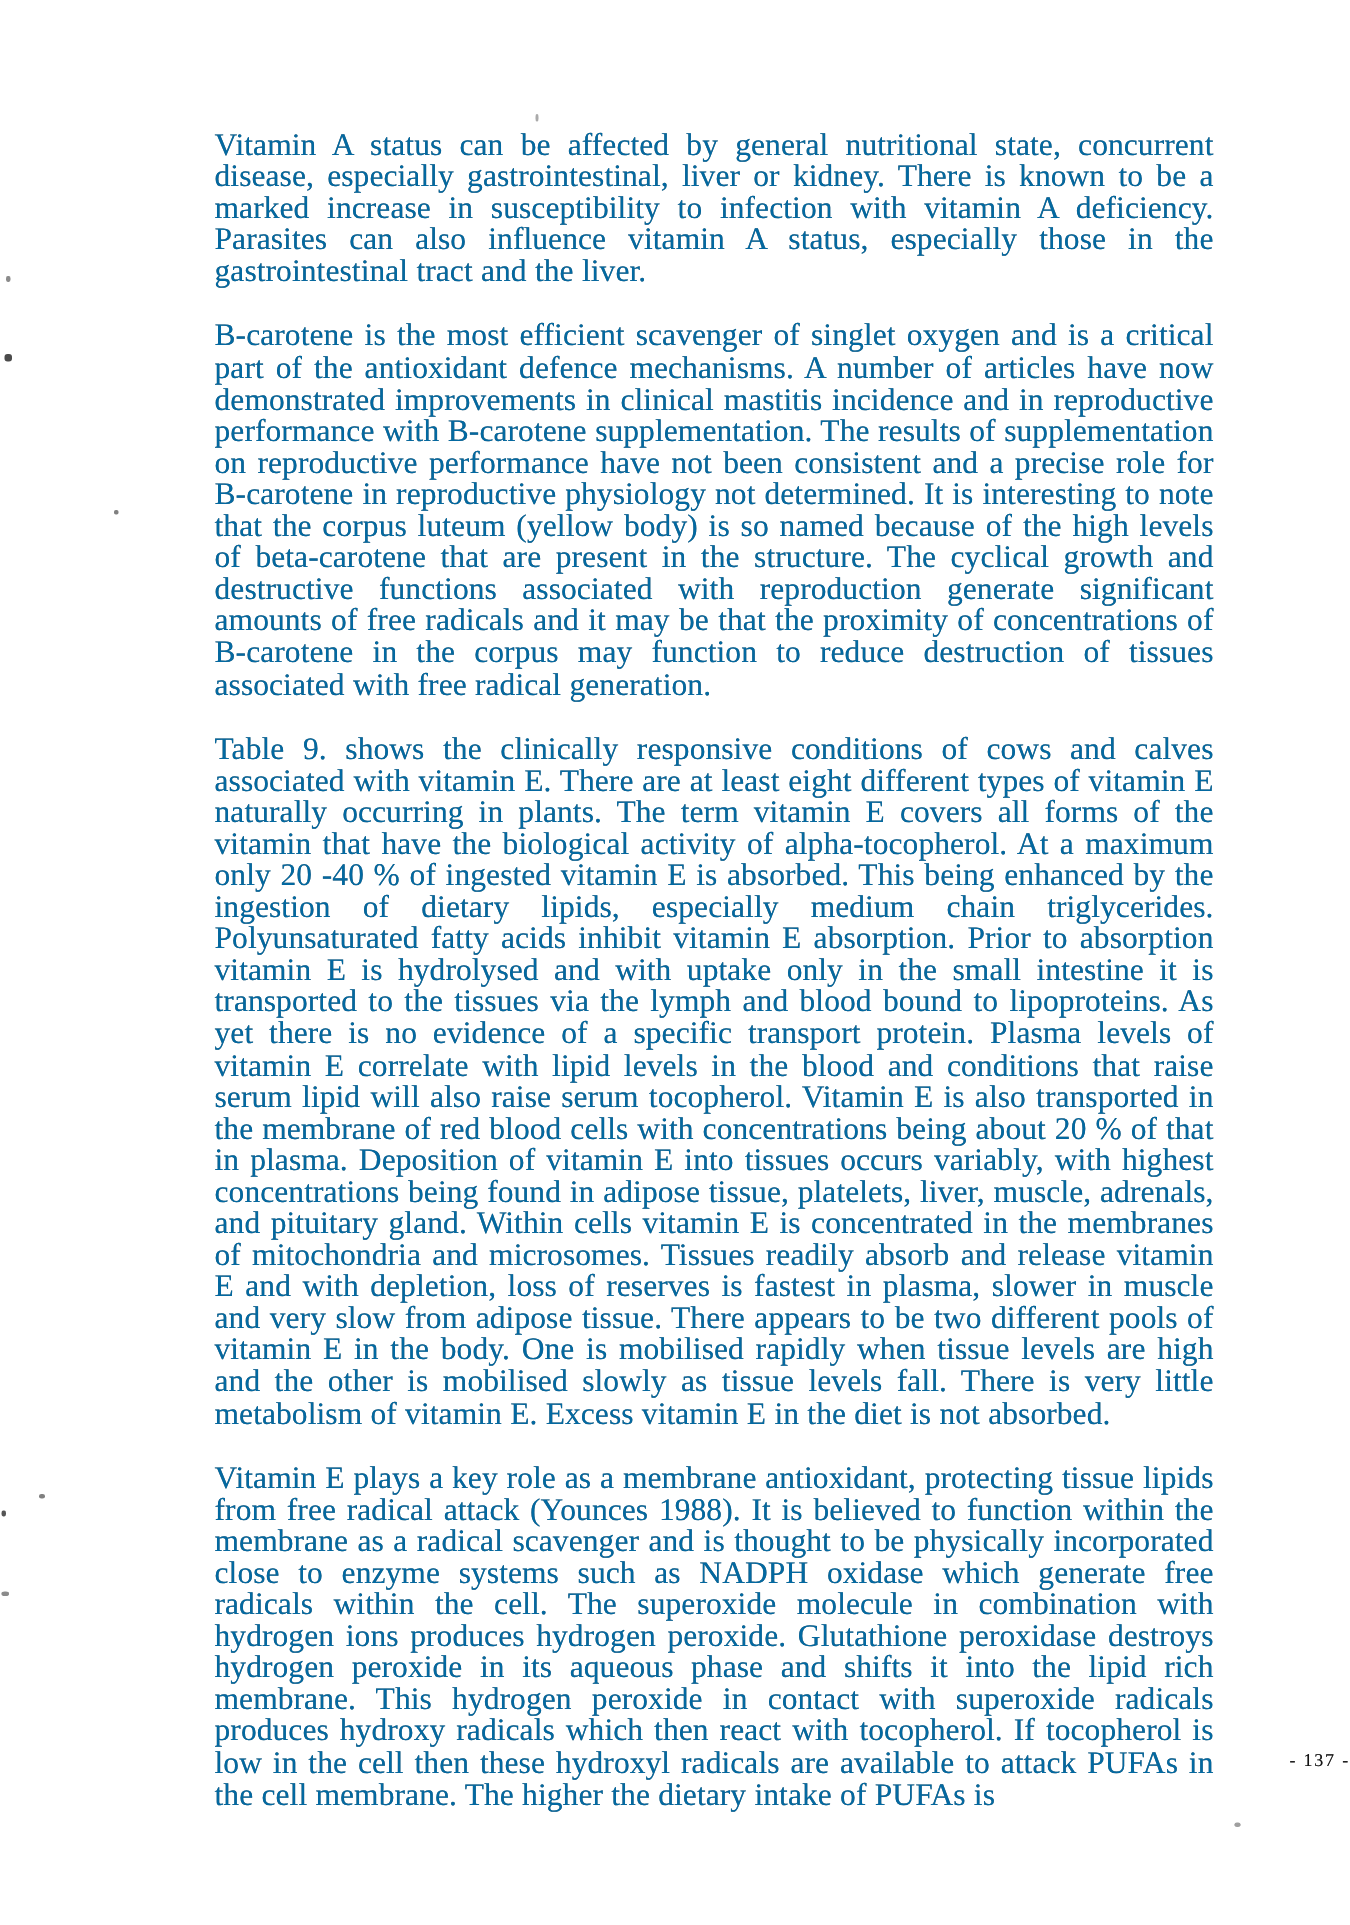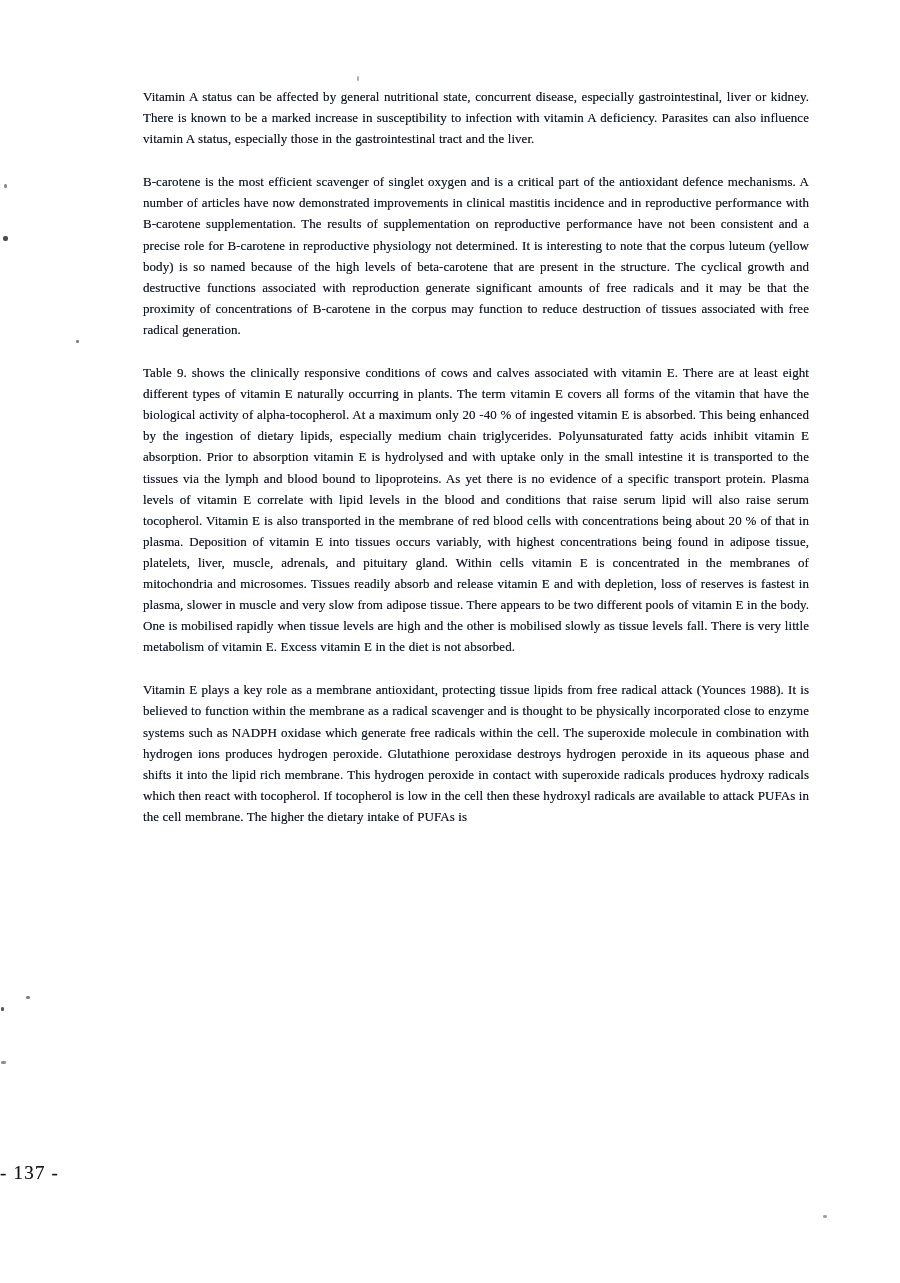--- a/index.html
+++ b/index.html
@@ -38,25 +38,25 @@
     left: 143px;
     top: 86px;
     width: 666px;
     z-index: 2;
   }
 
   p.para {
     margin: 0 0 22px 0;
     text-align: justify;
     text-justify: inter-word;
-    font-size: 13px;
+    font-size: 21px;
     line-height: 21.1px;
     letter-spacing: 0.05px;
     word-spacing: 0.2px;
-    color: #0f172a;
+    color: #0369a1;
     text-shadow: 0 0 0.4px rgba(0,0,0,0.55);
   }
 
   h2.section-heading {
     margin: 0;
     padding: 0;
     font-size: 16.4px;
     line-height: 21px;
     font-weight: bold;
     text-decoration: underline;
@@ -68,22 +68,22 @@
 
   .heading-block {
     margin: 21px 0 27px 0;
   }
 
   .page-number {
     position: absolute;
     left: 0;
     right: 0;
     top: 1163px;
-    text-align: left;
-    font-size: 19px;
+    text-align: right;
+    font-size: 12px;
     line-height: 20px;
     letter-spacing: 1.2px;
     color: #141414;
     z-index: 2;
     text-shadow: 0 0 0.4px rgba(0,0,0,0.5);
   }
 
   
   .speck {
     position: absolute;

